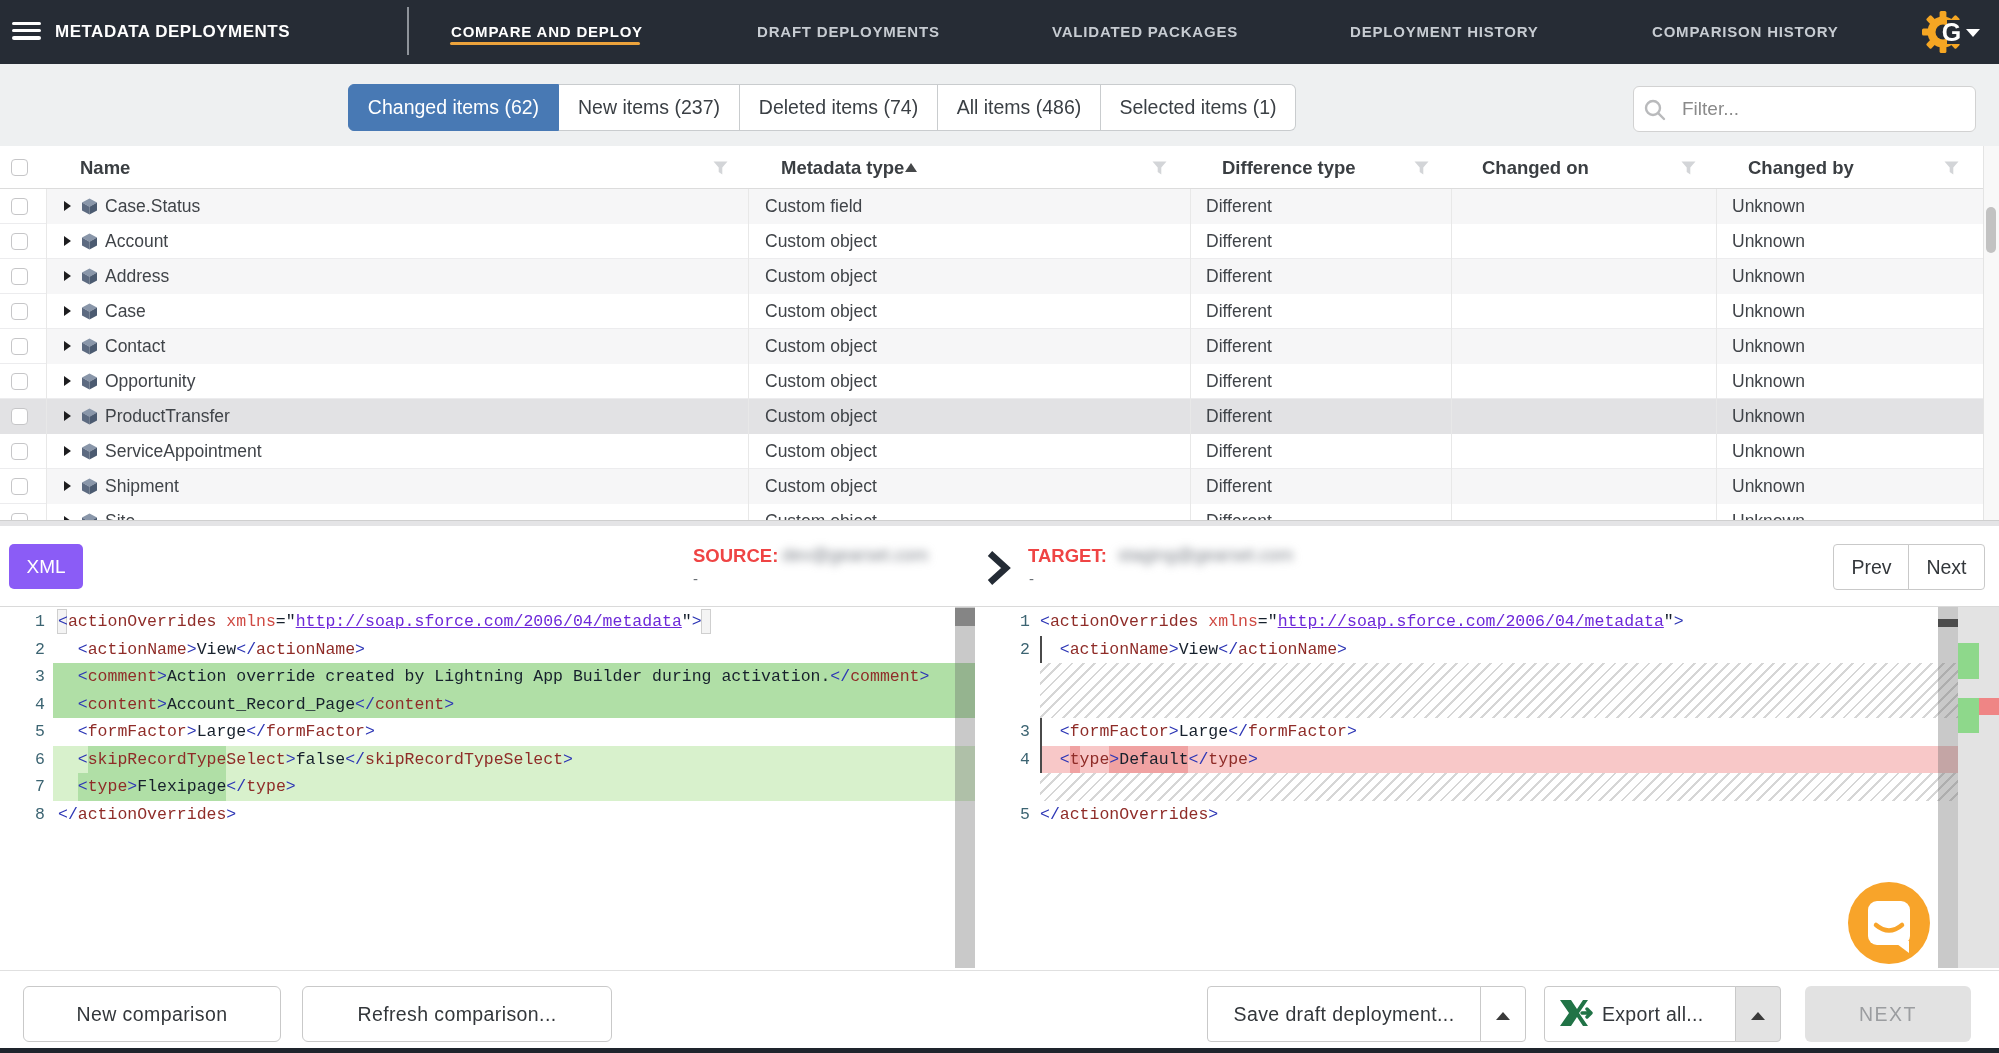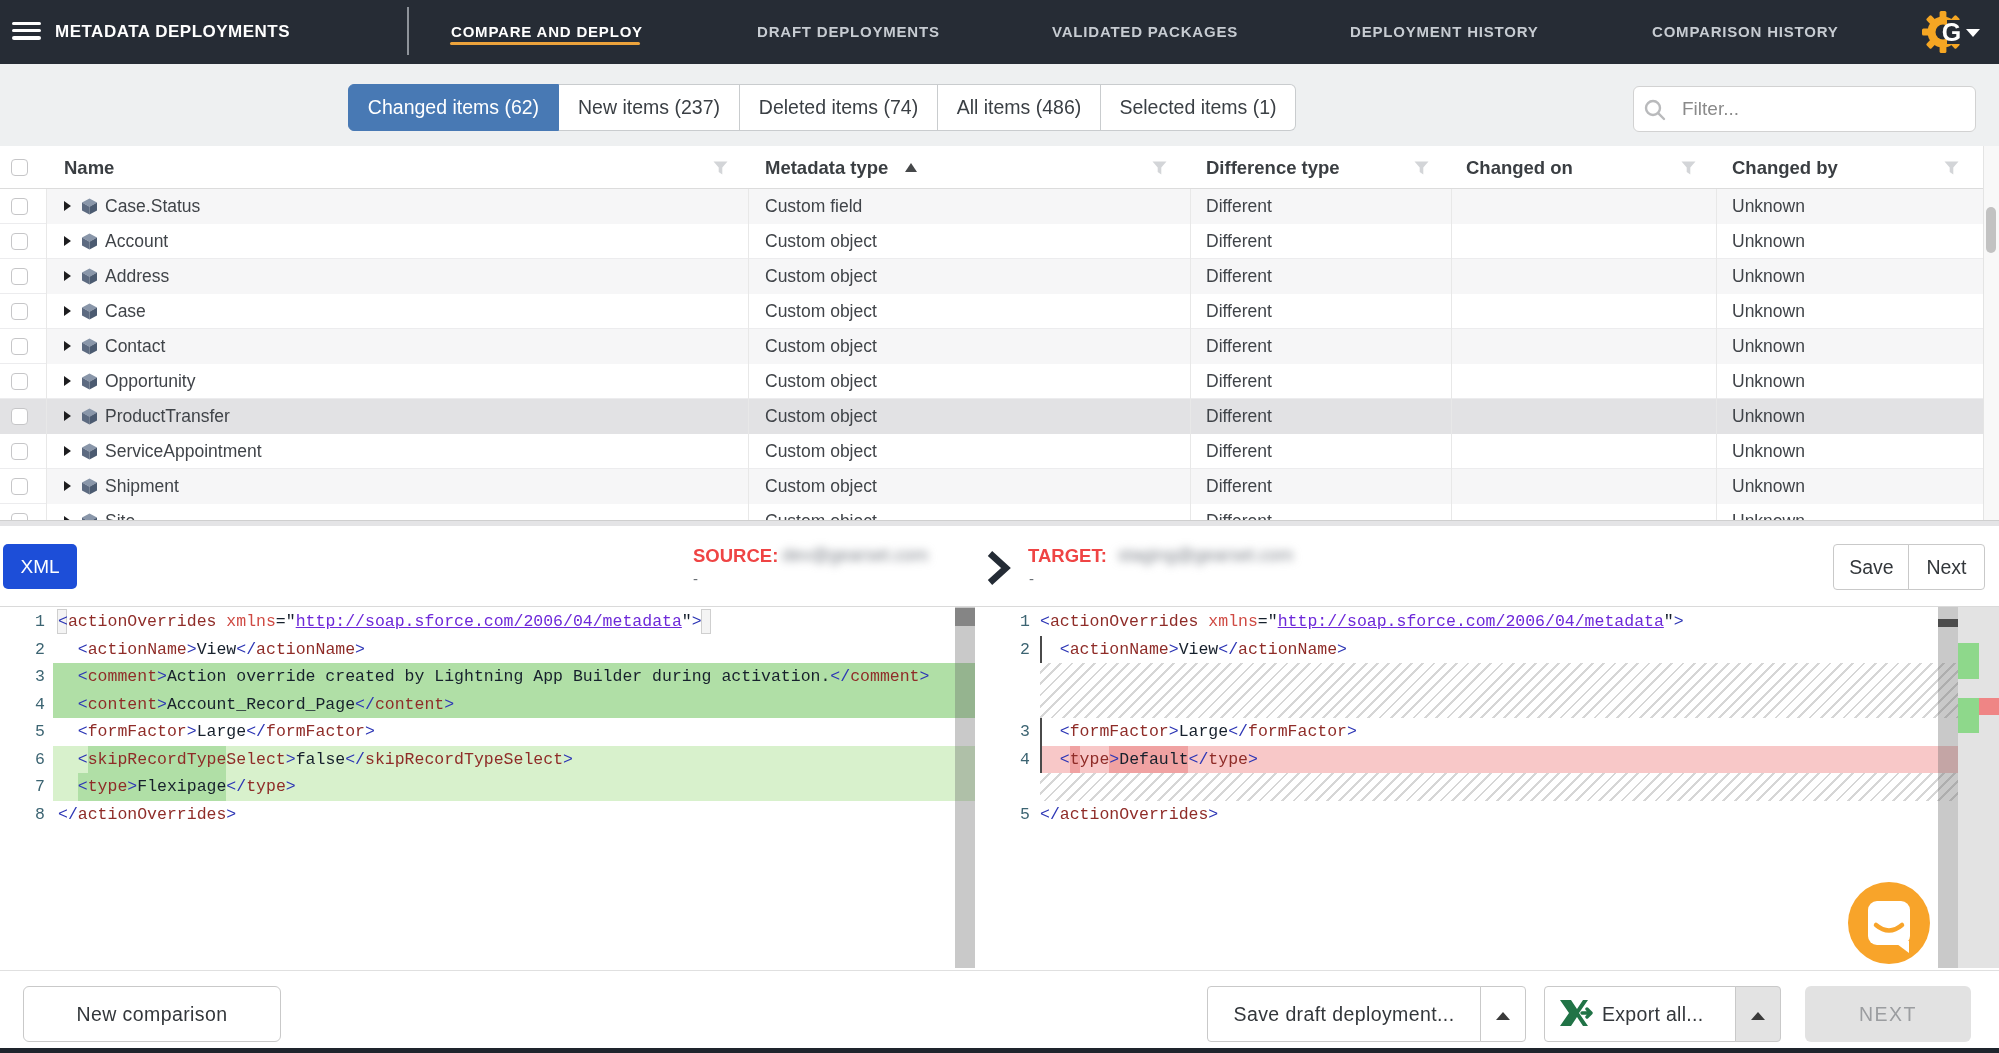--- a/index.html
+++ b/index.html
@@ -17,34 +17,34 @@
 
 #tabzone { left:0; top:64px; width:1999px; height:82px; background:#eef0f1; }
 .tab { top:84px; height:47px; background:#fff; border:1px solid #c9ccce; border-left:none; line-height:45px; text-align:center; font-size:19.5px; color:#3a3f44; }
 .tab.first { border-left:1px solid #c9ccce; border-radius:6px 0 0 6px; background:#4879b4; color:#fff; border-color:#4879b4; }
 .tab.last { border-radius:0 6px 6px 0; }
 
 #filterbox { left:1633px; top:86px; width:343px; height:46px; background:#fff; border:1px solid #d2d2d2; border-radius:6px; }
 #filterph { left:1682px; top:86px; height:46px; line-height:46px; font-size:19px; color:#8a8a8a; }
 
 #thead { left:0; top:146px; width:1999px; height:43px; background:#fff; border-bottom:1px solid #dcdcdc; }
-.hlabel { font-size:18.5px; font-weight:700; color:#3a3e42; height:43px; line-height:43px; white-space:nowrap; }
+.hlabel { font-size:18.5px; font-weight:700; color:#3a3e42; height:43px; line-height:43px; white-space:nowrap;margin-left:16px; }
 .vline { width:1px; background:#e8e8e8; }
 .row { left:0; width:1983px; height:35px; }
 .rowline { border-bottom:1px solid #ececee; }
 .cbx { width:17px; height:17px; background:#fff; border:1px solid #c6c6c8; border-radius:4px; }
 .tri { width:0; height:0; border-left:7.5px solid #1d1d1f; border-top:5.5px solid transparent; border-bottom:5.5px solid transparent; }
 .ctext { font-size:17.5px; color:#404449; height:35px; line-height:35px; white-space:nowrap; }
 
 #tscroll { left:1983px; top:146px; width:16px; height:374px; background:#f8f8f8; border-left:1px solid #e4e4e4; }
 #tthumb { left:1986px; top:207px; width:10px; height:46px; background:#c2c2c2; border-radius:5px; }
 
 #divider { left:0; top:520px; width:1999px; height:6px; background:#e4e4e6; border-top:1px solid #cfcfcf; }
 #diffhead { left:0; top:526px; width:1999px; height:81px; background:#fff; border-bottom:1px solid #dadada; }
-#xmlbtn { left:3px; top:544px; width:74px; height:45px; background:#1d4ed8; border-radius:5px; color:#fff; font-size:19px; text-align:center; line-height:45px; }
+#xmlbtn { left:9px; top:544px; width:74px; height:45px; background:#8b5cf6; border-radius:5px; color:#fff; font-size:19px; text-align:center; line-height:45px; }
 .srclabel { font-size:18.5px; font-weight:700; color:#ef4444; white-space:nowrap; }
 .blurmail { font-size:18px; color:#7d828a; filter:blur(4px); white-space:nowrap; }
 .dash { font-size:15px; color:#6a6f75; }
 #prevnext { left:1833px; top:544px; width:152px; height:46px; }
 .pnbtn { top:0; width:77px; height:46px; background:#fff; border:1px solid #c9c9c9; line-height:44px; text-align:center; font-size:19.5px; color:#33373b; }
 
 #codearea { left:0; top:607px; width:1999px; height:361px; background:#fff; }
 .cl { position:absolute; height:27.5px; line-height:27.5px; font-family:"Liberation Mono", monospace; font-size:16.5px; white-space:pre; color:#16202c; }
 .gut { position:absolute; height:27.5px; line-height:27.5px; font-family:"Liberation Mono", monospace; font-size:16.5px; text-align:right; color:#3c6472; }
 .tb { color:#2c35b5; }
@@ -337,21 +337,21 @@
   <div class="abs srclabel" style="left:693px; top:545px;">SOURCE:</div>
   <div class="abs blurmail" style="left:782px; top:545px;">dev@gearset.com</div>
   <div class="abs dash" style="left:693px; top:570px;">-</div>
   <svg class="abs" style="left:986px; top:550px;" width="26" height="36" viewBox="0 0 26 36">
     <path d="M4,3.5 L20,18 L4,32.5" fill="none" stroke="#242b35" stroke-width="6.5" stroke-linecap="butt" stroke-linejoin="miter"></path>
   </svg>
   <div class="abs srclabel" style="left:1028px; top:545px;">TARGET:</div>
   <div class="abs blurmail" style="left:1118px; top:545px;">staging@gearset.com</div>
   <div class="abs dash" style="left:1029px; top:570px;">-</div>
   <div class="abs" id="prevnext">
-    <div class="abs pnbtn" style="left:0; border-radius:4px 0 0 4px;">Save</div>
+    <div class="abs pnbtn" style="left:0; border-radius:4px 0 0 4px;">Prev</div>
     <div class="abs pnbtn" style="left:75px; border-radius:0 4px 4px 0;">Next</div>
   </div>
 
   <div class="abs" id="codearea">
 
     <div class="abs greenD" style="left:53px; top:56px; width:922px; height:55px;"></div>
     <div class="abs greenL" style="left:53px; top:138.5px; width:922px; height:55px;"></div>
     <div class="abs greenD" style="left:87.7px; top:138.5px; width:138.6px; height:27.5px;"></div>
     <div class="abs greenD" style="left:77.8px; top:166px; width:148.5px; height:27.5px;"></div>
 
@@ -404,20 +404,21 @@
     <div class="abs" style="left:1938px; top:12px; width:20px; height:8px; background:#4c4c4c;"></div>
 
     <div class="abs" style="left:1958px; top:0; width:41px; height:361px; background:#e3e3e3;"></div>
     <div class="abs" style="left:1958px; top:36px; width:21px; height:36px; background:#8ed88b;"></div>
     <div class="abs" style="left:1958px; top:91px; width:21px; height:35px; background:#8ed88b;"></div>
     <div class="abs" style="left:1979px; top:91px; width:20px; height:17px; background:#ef8585;"></div>
   </div>
 
   <div class="abs" id="footer"></div>
   <div class="abs fbtn" style="left:23px; width:258px;">New comparison</div>
+  <div class="abs fbtn" style="left:302px; width:310px;">Refresh comparison...</div>
   <div class="abs fbtn" style="left:1207px; width:274px; border-radius:4px 0 0 4px;">Save draft deployment...</div>
   <div class="abs fbtn" style="left:1480px; width:46px; border-radius:0 4px 4px 0;"><span style="display:inline-block; width:0; height:0; border-left:7px solid transparent; border-right:7px solid transparent; border-bottom:8px solid #3a3a3a; vertical-align:middle;"></span></div>
   <div class="abs fbtn" style="left:1544px; width:192px; border-radius:4px 0 0 4px;">
     <svg style="position:absolute; left:13px; top:11px;" width="38" height="30" viewBox="0 0 38 30">
       <path d="M2,2 L13,2 L19,11 L25,2 L30,2 L21,15 L30,28 L25,28 L19,19 L13,28 L2,28 L11,15 Z" fill="#217346"></path>
       <path d="M24,15 h8 m-3,-4 l4,4 l-4,4" fill="none" stroke="#217346" stroke-width="3.4" stroke-linecap="round" stroke-linejoin="round"></path>
     </svg>
     <span style="position:absolute; left:57px; top:0; letter-spacing:0.3px;">Export all...</span>
   </div>
   <div class="abs fbtn" style="left:1735px; width:46px; background:#e3e3e3; border-radius:0 4px 4px 0;"><span style="display:inline-block; width:0; height:0; border-left:7px solid transparent; border-right:7px solid transparent; border-bottom:8px solid #3a3a3a; vertical-align:middle;"></span></div>

